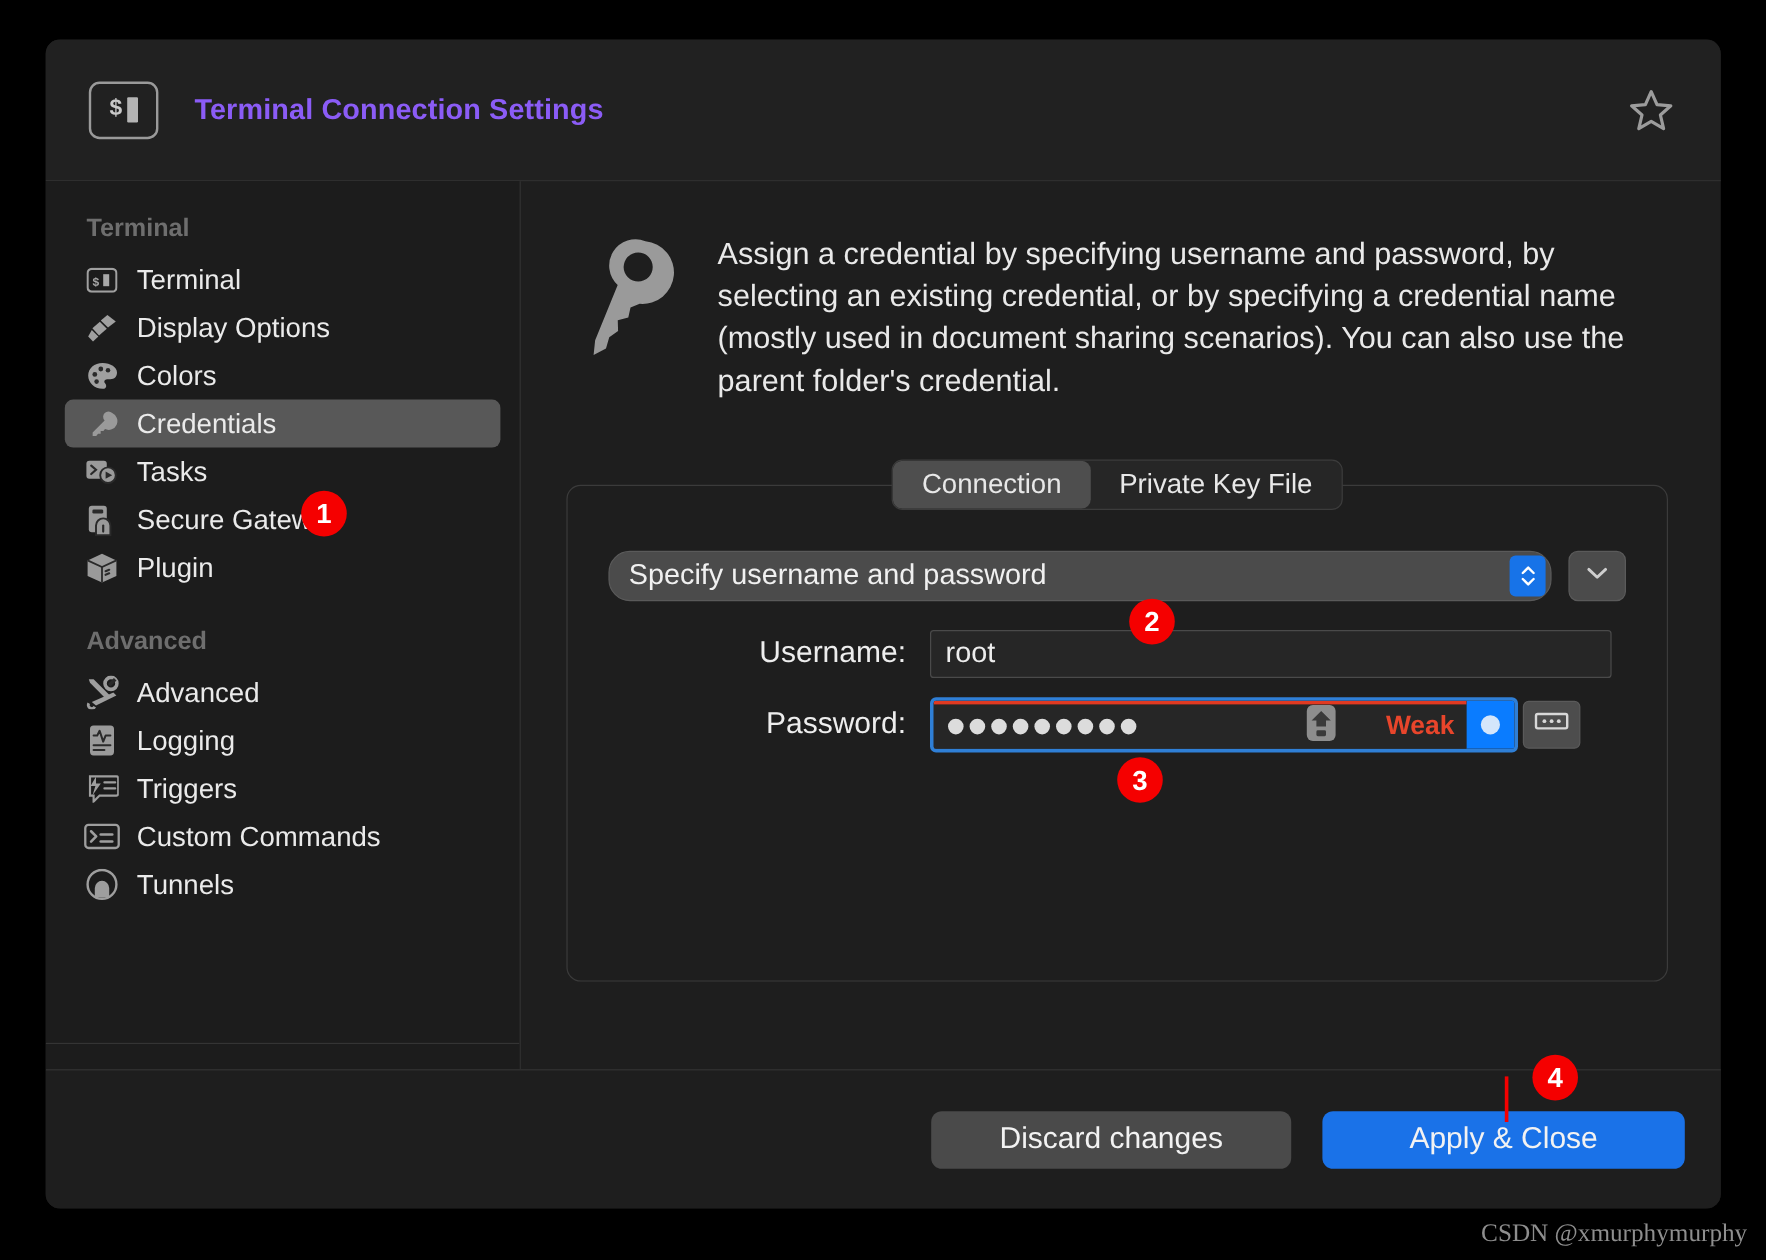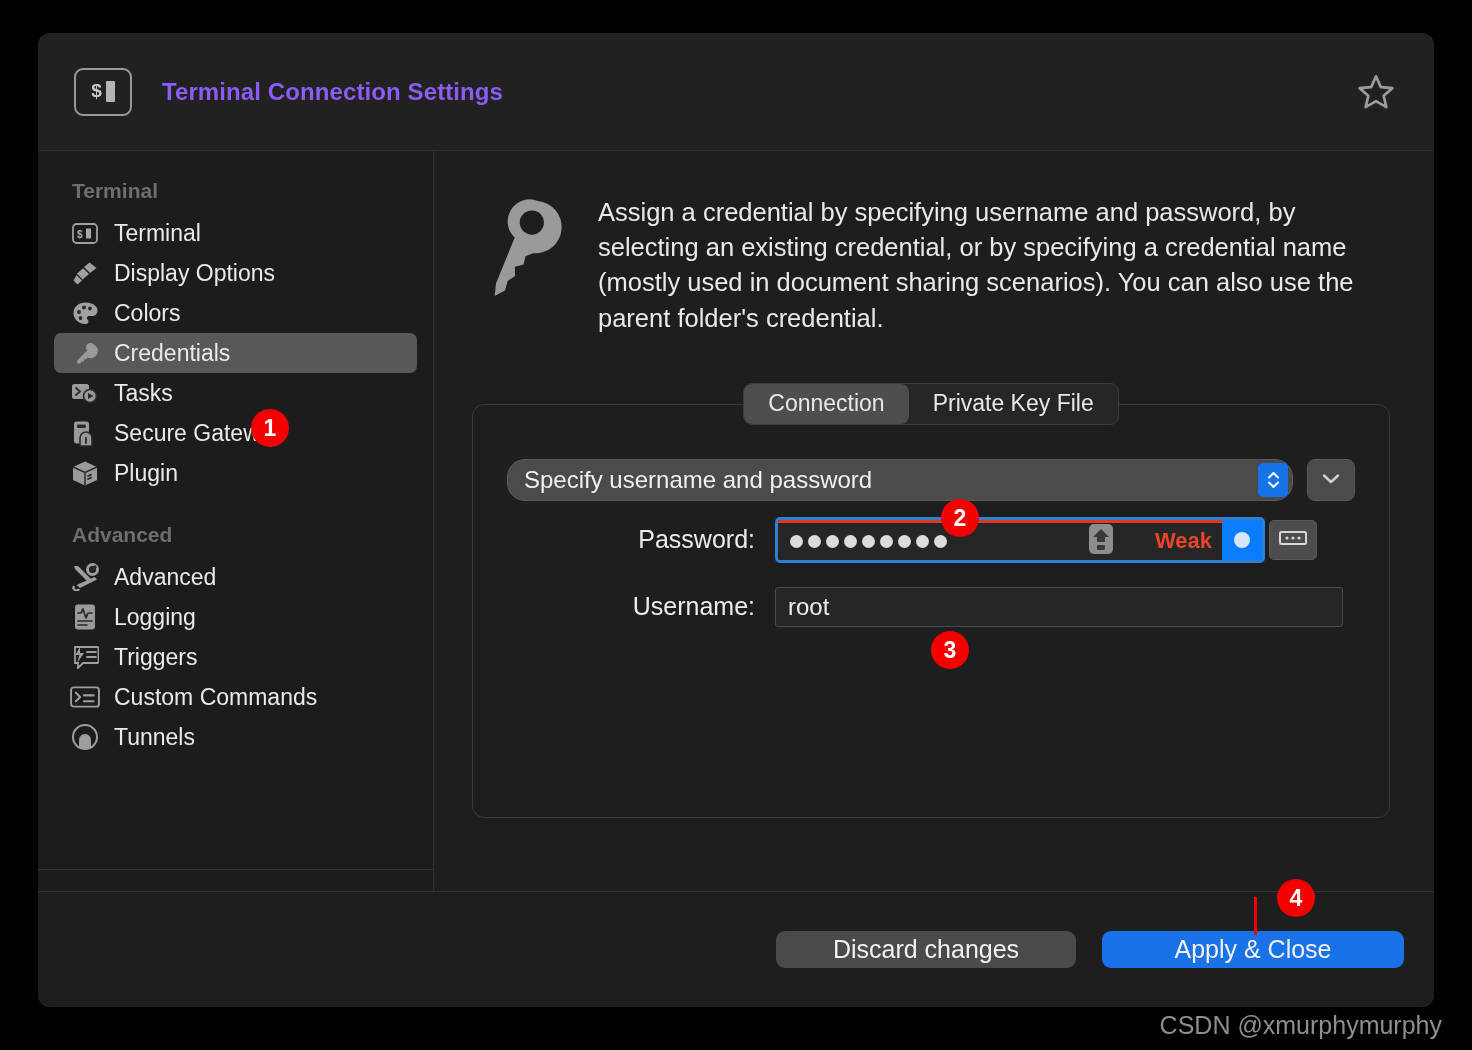--- a/index.html
+++ b/index.html
@@ -297,21 +297,21 @@
     flex: 0 0 auto;
     border-top: 1px solid #343434;
     height: 116px;
     display: flex; align-items: center; justify-content: flex-end;
     padding-right: 30px;
     gap: 26px;
     background: #1e1e1e;
     position: relative;
   }
   .btn {
-    height: 37px;
+    height: 48px;
     border-radius: 9px;
     display: flex; align-items: center; justify-content: center;
     font-size: 25px;
     color: #f2f2f2;
     padding: 0 28px;
   }
   .btn-secondary { background: #4a4a4a; min-width: 300px; }
   .btn-primary { background: #1a72e8; min-width: 302px; }
 
   
@@ -330,24 +330,25 @@
   .leader {
     position: absolute;
     width: 3px;
     background: #f50000;
     z-index: 39;
   }
 
   
   .watermark {
     position: absolute;
-    right: 30px; bottom: 10px;
+    right: 16px; bottom: 10px;
     color: #8e8e8e;
-    font-size: 25px;
+    font-size: 21px;
     z-index: 50;
+    font-family: Liberation Serif, serif;
   }
 </style>
 </head>
 <body>
 
 <div id="root">
 
   <div class="window">
 
     <div class="titlebar">
@@ -547,20 +548,25 @@
               </div>
               <div class="chev-btn">
                 <span>
                   <svg width="20" height="13" viewBox="0 0 20 13" fill="none" stroke="#cfcfcf" stroke-width="2.4" stroke-linecap="round" stroke-linejoin="round">
                       <path d="M3 3.5 L10 10 L17 3.5"></path>
                     </svg>
                 </span>
               </div>
             </div>
 
+
+            <div class="field-row">
+              <div class="field-label">Username:</div>
+              <div class="text-input">root</div>
+            </div>
 
             <div class="field-row pw-row">
               <div class="field-label">Password:</div>
 
               <div class="pw-outline">
                 <div class="pw-field">
                   <span class="dots">
                     <span class="dot"></span>
                       <span class="dot"></span>
                       <span class="dot"></span>
@@ -590,25 +596,20 @@
                   <svg width="30" height="20" viewBox="0 0 30 20" fill="none" stroke="#d8d8d8" stroke-width="2">
                       <rect x="2" y="4" width="26" height="12" rx="1.5"></rect>
                       <circle cx="9" cy="10" r="1.6" fill="#d8d8d8" stroke="none"></circle>
                       <circle cx="15" cy="10" r="1.6" fill="#d8d8d8" stroke="none"></circle>
                       <circle cx="21" cy="10" r="1.6" fill="#d8d8d8" stroke="none"></circle>
                     </svg>
                 </span>
               </div>
             </div>
 
-            <div class="field-row">
-              <div class="field-label">Username:</div>
-              <div class="text-input">root</div>
-            </div>
-
           </div>
         </div>
       </div>
     </div>
 
     <div class="footer">
       <div class="btn btn-secondary">Discard changes</div>
       <div class="btn btn-primary">Apply &amp; Close</div>
     </div>
   </div>

